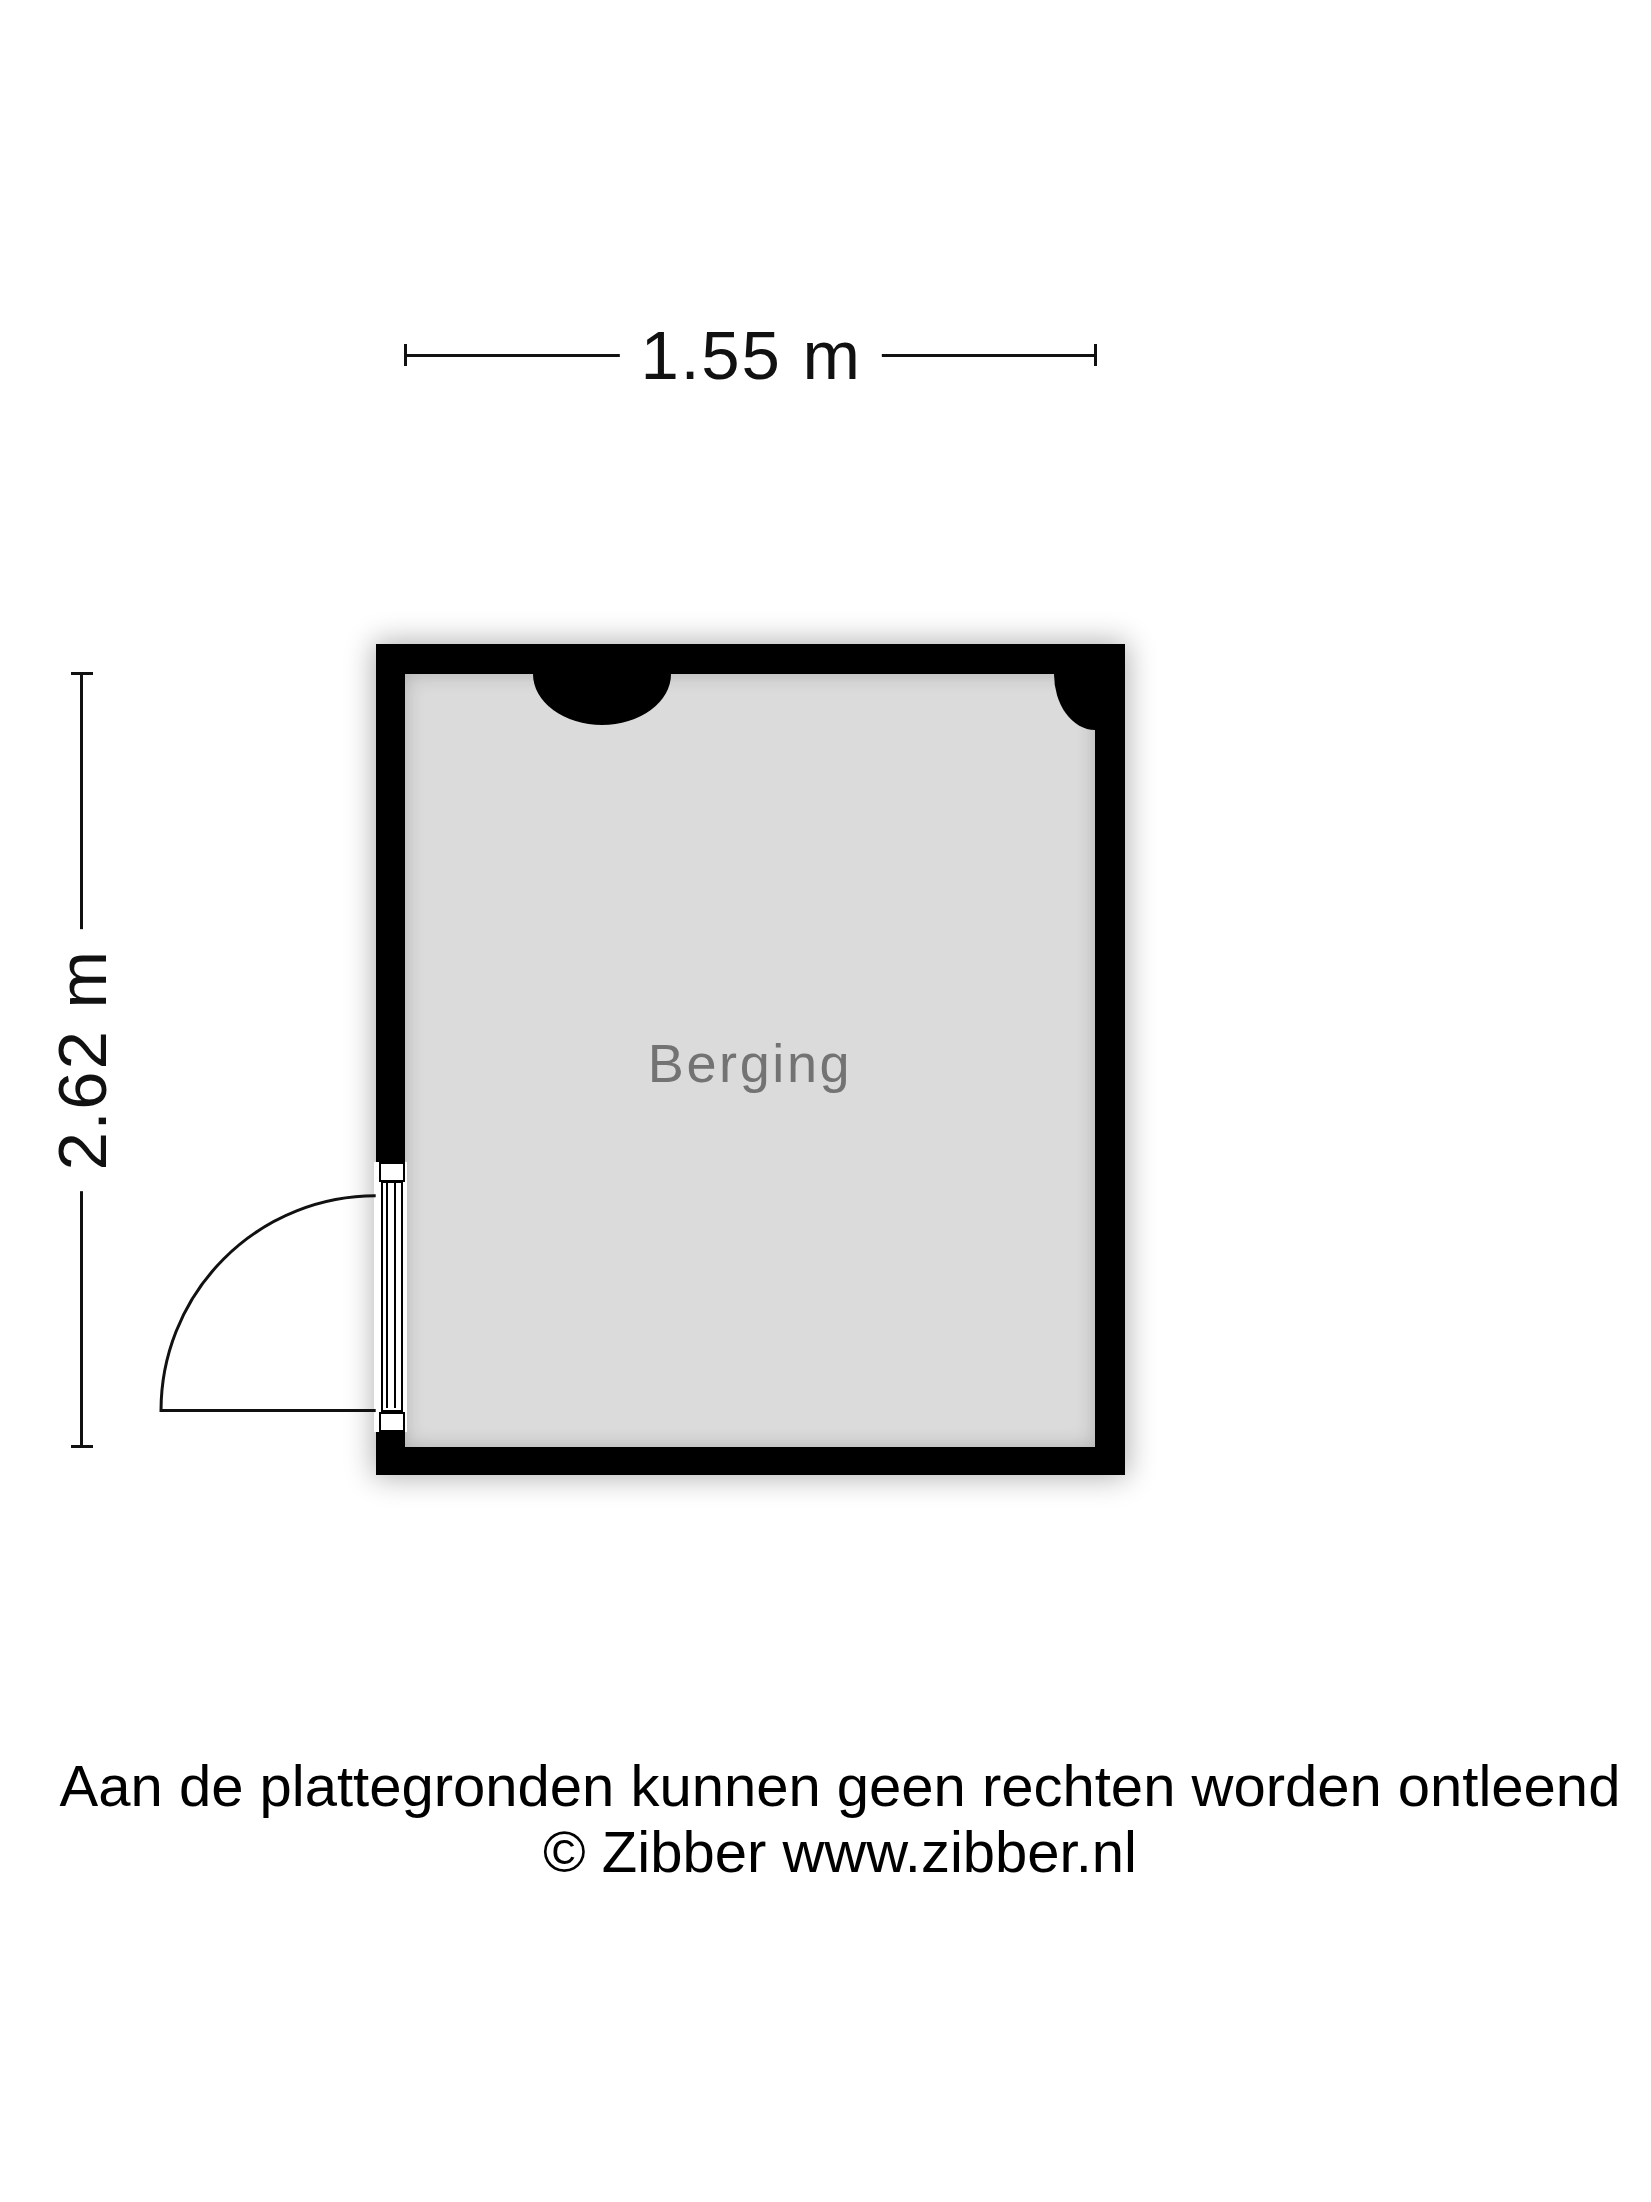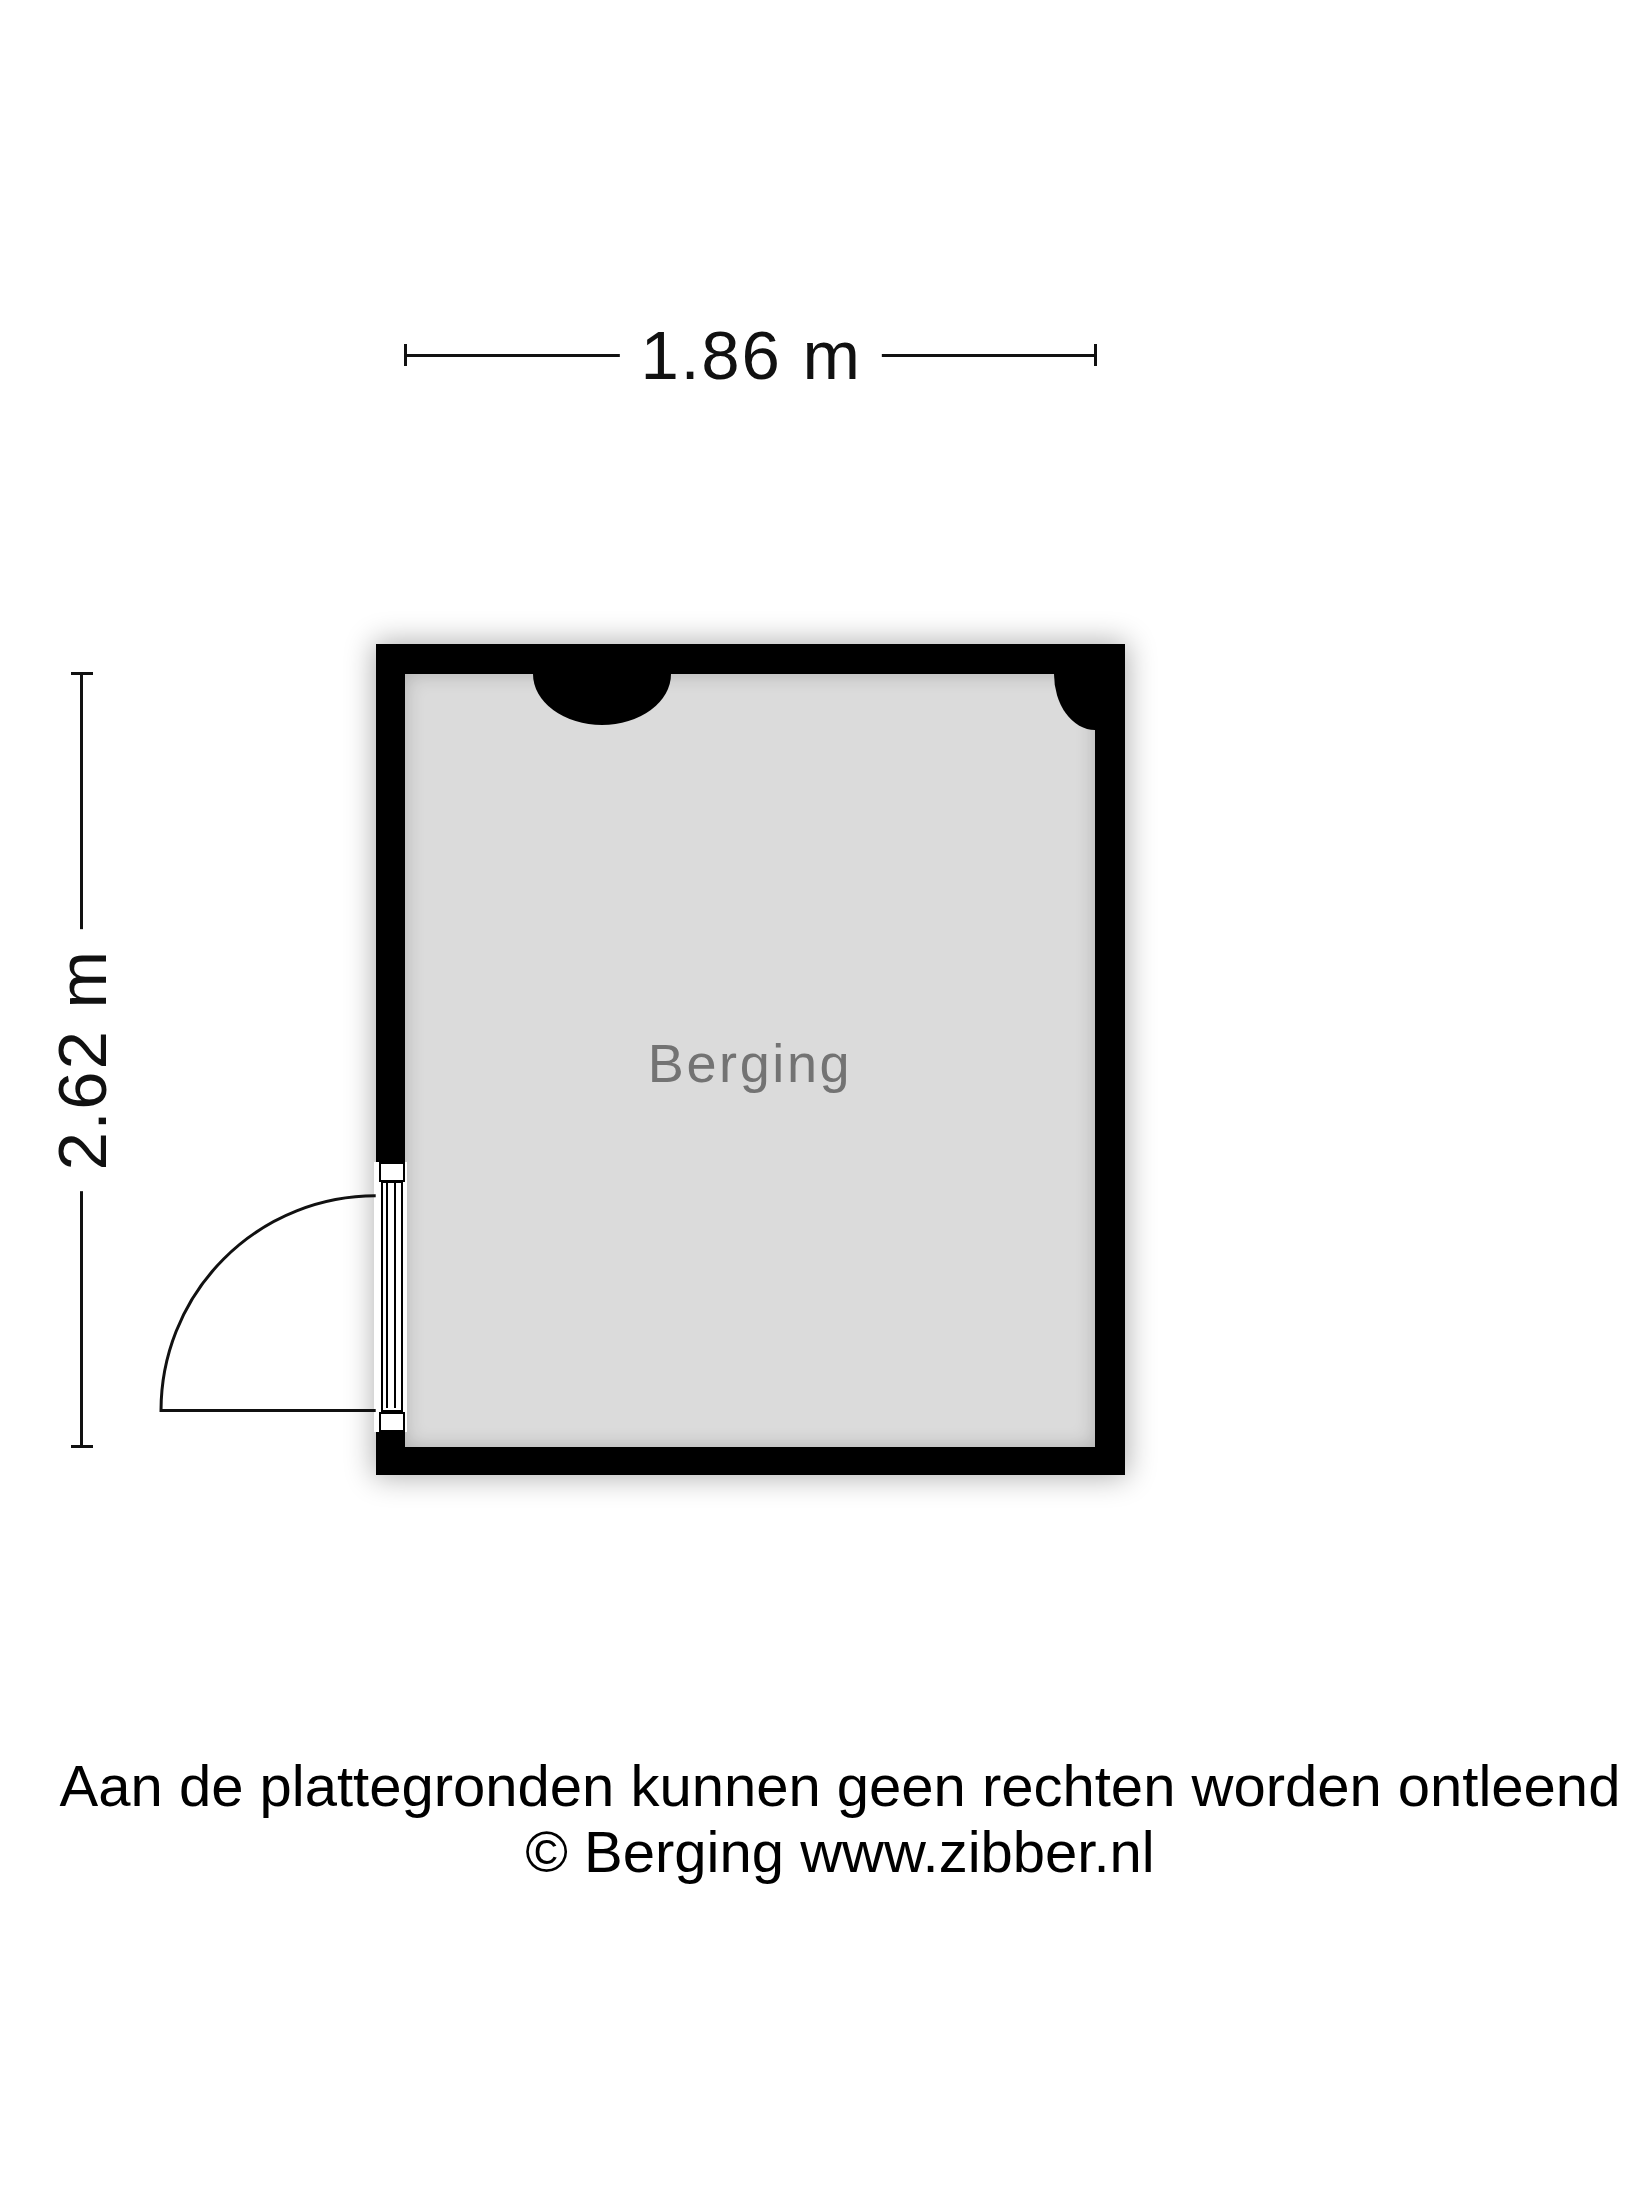--- a/index.html
+++ b/index.html
@@ -122,21 +122,21 @@
 </style>
 </head>
 <body>
 
 <div class="page">
 
   <div>
     <div class="dim-line dim-h-line"></div>
     <div class="dim-tick tick-h-left"></div>
     <div class="dim-tick tick-h-right"></div>
-    <div class="dim-label dim-label-h">1.86 m</div>
+    <div class="dim-label dim-label-h">1.55 m</div>
   </div>
 
   <div>
     <div class="dim-line dim-v-line"></div>
     <div class="dim-tick tick-v-top"></div>
     <div class="dim-tick tick-v-bottom"></div>
     <div class="dim-label dim-label-v">2.62 m</div>
   </div>
 
   <div class="room-outer"></div>
@@ -154,17 +154,17 @@
     <div class="door-jamb door-jamb-bottom"></div>
     <div class="door-leaf">
       <div class="door-leaf-core"></div>
     </div>
   </div>
 
   <div class="room-label">Berging</div>
 
   <div class="footer">
     <div>Aan de plattegronden kunnen geen rechten worden ontleend</div>
-    <div>© Berging www.zibber.nl</div>
+    <div>© Zibber www.zibber.nl</div>
   </div>
 
 </div>
 
 
 </body></html>

